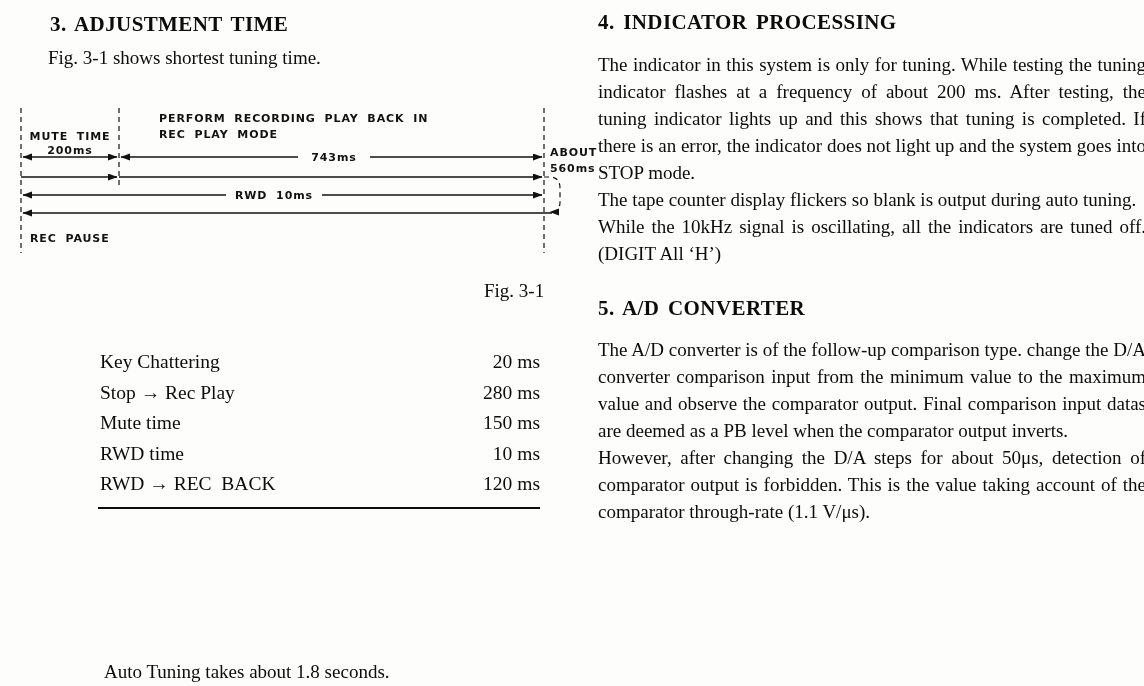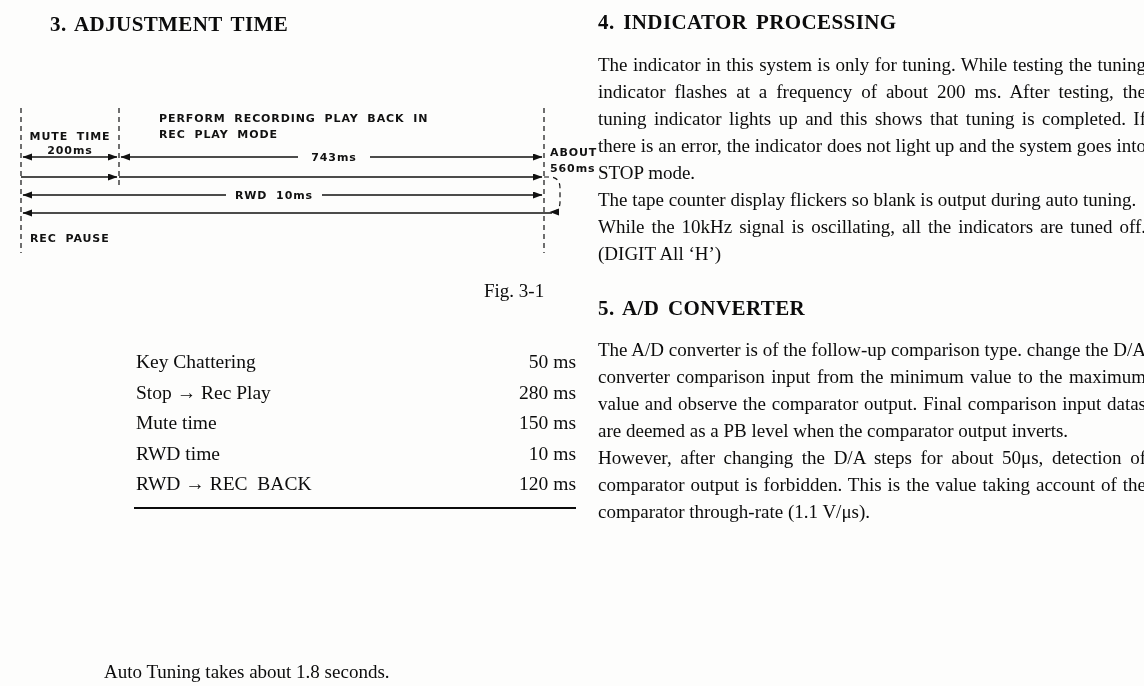--- a/index.html
+++ b/index.html
@@ -9,21 +9,21 @@
 
   .sec-title { font-size:21px; font-weight:bold; letter-spacing:0.4px; word-spacing:3px; }
   .body-text { font-size:19px; line-height:27px; text-align:justify; }
   .body-text p { margin:0; }
 
   
   #s3-title   { position:absolute; left:50px;  top:12px; }
   #s3-intro   { position:absolute; left:48px;  top:47px; font-size:19px; }
   #figure-svg { position:absolute; left:14px;  top:106px; }
   #fig-caption{ position:absolute; left:484px; top:280px; font-size:19px; }
-  #adj-table  { position:absolute; left:100px; top:351px; width:440px; font-size:19.5px;margin-left:36px; }
+  #adj-table  { position:absolute; left:100px; top:351px; width:440px; font-size:19.5px; }
   #footnote   { position:absolute; left:104px; top:661px; font-size:19px; }
 
   .t-row { display:flex; justify-content:space-between; height:30.5px; align-items:baseline; }
   .t-label { white-space:pre-wrap; }
   .t-value { text-align:right; }
   .t-rule { border-top:2.5px solid #0c0c0c; margin:3px 0 4px -2px; }
   .t-total { display:flex; align-items:baseline; height:32px; }
   .t-total .t-label { flex:1; }
   .t-total .t-qual { margin-right:22px; }
 
@@ -38,20 +38,21 @@
   .dia-line { stroke:#111; stroke-width:1.3; fill:none; }
   .dia-dash { stroke:#111; stroke-width:1.2; fill:none; stroke-dasharray:5 4; }
 </style>
 </head>
 <body>
 
 <div id="page">
 
   <div id="s3-title" class="sec-title">3. ADJUSTMENT TIME</div>
 
+  <div id="s3-intro">Fig. 3-1 shows shortest tuning time.</div>
 
   <svg id="figure-svg" width="584" height="152" viewBox="0 0 584 152">
     <defs>
       <marker id="ar" orient="auto-start-reverse" markerWidth="11" markerHeight="9" refX="9" refY="3.5" markerUnits="userSpaceOnUse">
         <path d="M0,0 L9.5,3.5 L0,7 Z" fill="#111"></path>
       </marker>
     </defs>
 
     <line class="dia-dash" x1="7" y1="2" x2="7" y2="147"></line>
     <line class="dia-dash" x1="105" y1="2" x2="105" y2="82"></line>
@@ -81,21 +82,21 @@
     <line class="dia-line" x1="9" y1="107" x2="538" y2="107" marker-start="url(#ar)"></line>
 
     <text class="dia-text" x="16" y="136">REC PAUSE</text>
   </svg>
 
   <div id="fig-caption">Fig. 3-1</div>
 
   <div id="adj-table">
     <div class="t-row">
       <span class="t-label">Key Chattering</span>
-      <span class="t-value">50 ms</span>
+      <span class="t-value">20 ms</span>
     </div>
     <div class="t-row">
       <span class="t-label">Stop → Rec Play</span>
       <span class="t-value">280 ms</span>
     </div>
     <div class="t-row">
       <span class="t-label">Mute time</span>
       <span class="t-value">150 ms</span>
     </div>
     <div class="t-row">

